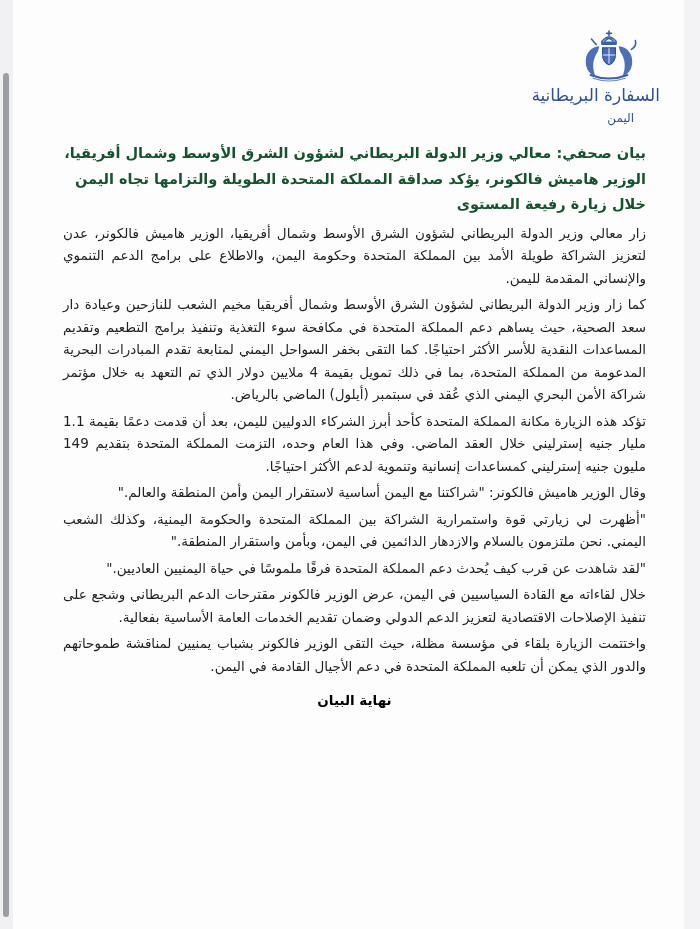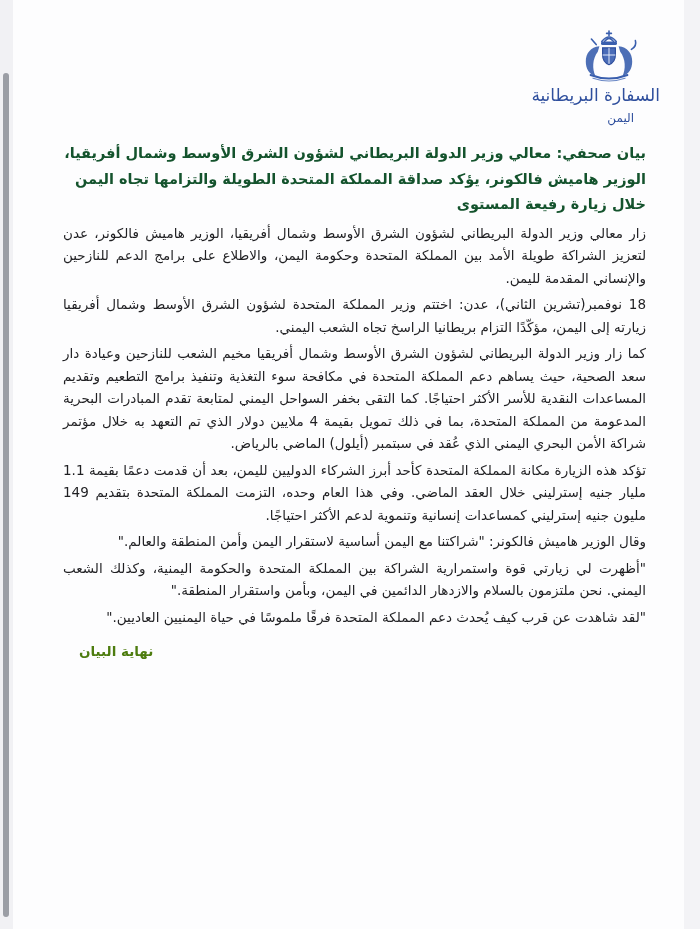--- a/index.html
+++ b/index.html
@@ -81,26 +81,26 @@
   }
   .para {
     margin: 4px 0 0;
     font-size: 13.5px;
     line-height: 22.5px;
     text-align: justify;
     text-align-last: right;
     color: #1f1f22;
   }
   .closing {
-    margin: 12px 16px 0;
+    margin: 12px 0 0;
     font-size: 13.5px;
     font-weight: bold;
     line-height: 22.5px;
-    text-align: left;
-    color: #4d7c0f;
+    text-align: center;
+    color: #000000;
   }
 </style>
 </head>
 <body>
 
 <div class="canvas">
   <div class="topline"></div>
   <div class="gutter gutter-left"></div>
   <div class="gutter gutter-right"></div>
   <div class="scrollbar"></div>
@@ -131,25 +131,26 @@
         <path d="M27 58 Q50 67 73 58" fill="none" stroke="#3a5fae" stroke-width="2.5" stroke-linecap="round"></path>
         <path d="M30 62 Q50 69 70 62" fill="none" stroke="#6b88c6" stroke-width="1.5" stroke-linecap="round"></path>
       </svg>
       <div class="embassy-name">السفارة البريطانية</div>
       <div class="embassy-country">اليمن</div>
     </div>
 
     <div class="content">
       <h1 class="title">بيان صحفي: معالي وزير الدولة البريطاني لشؤون الشرق الأوسط وشمال أفريقيا، الوزير هاميش فالكونر، يؤكد صداقة المملكة المتحدة الطويلة والتزامها تجاه اليمن خلال زيارة رفيعة المستوى</h1>
 
-      <p class="para">زار معالي وزير الدولة البريطاني لشؤون الشرق الأوسط وشمال أفريقيا، الوزير هاميش فالكونر، عدن لتعزيز الشراكة طويلة الأمد بين المملكة المتحدة وحكومة اليمن، والاطلاع على برامج الدعم للنازحين والإنساني المقدمة لليمن.</p>
-      <p class="para">18 نوفمبر(تشرين الثاني)، عدن: اختتم وزير المملكة المتحدة لشؤون الشرق الأوسط وشمال أفريقيا زيارته إلى اليمن، مؤكّدًا التزام بريطانيا الراسخ تجاه الشعب اليمني.</p>
+      <p class="para">زار معالي وزير الدولة البريطاني لشؤون الشرق الأوسط وشمال أفريقيا، الوزير هاميش فالكونر، عدن لتعزيز الشراكة طويلة الأمد بين المملكة المتحدة وحكومة اليمن، والاطلاع على برامج الدعم التنموي والإنساني المقدمة لليمن.</p>
       <p class="para">كما زار وزير الدولة البريطاني لشؤون الشرق الأوسط وشمال أفريقيا مخيم الشعب للنازحين وعيادة دار سعد الصحية، حيث يساهم دعم المملكة المتحدة في مكافحة سوء التغذية وتنفيذ برامج التطعيم وتقديم المساعدات النقدية للأسر الأكثر احتياجًا. كما التقى بخفر السواحل اليمني لمتابعة تقدم المبادرات البحرية المدعومة من المملكة المتحدة، بما في ذلك تمويل بقيمة 4 ملايين دولار الذي تم التعهد به خلال مؤتمر شراكة الأمن البحري اليمني الذي عُقد في سبتمبر (أيلول) الماضي بالرياض.</p>
       <p class="para">تؤكد هذه الزيارة مكانة المملكة المتحدة كأحد أبرز الشركاء الدوليين لليمن، بعد أن قدمت دعمًا بقيمة 1.1 مليار جنيه إسترليني خلال العقد الماضي. وفي هذا العام وحده، التزمت المملكة المتحدة بتقديم 149 مليون جنيه إسترليني كمساعدات إنسانية وتنموية لدعم الأكثر احتياجًا.</p>
       <p class="para">وقال الوزير هاميش فالكونر: "شراكتنا مع اليمن أساسية لاستقرار اليمن وأمن المنطقة والعالم."</p>
       <p class="para">"أظهرت لي زيارتي قوة واستمرارية الشراكة بين المملكة المتحدة والحكومة اليمنية، وكذلك الشعب اليمني. نحن ملتزمون بالسلام والازدهار الدائمين في اليمن، وبأمن واستقرار المنطقة."</p>
       <p class="para">"لقد شاهدت عن قرب كيف يُحدث دعم المملكة المتحدة فرقًا ملموسًا في حياة اليمنيين العاديين."</p>
+      <p class="para">خلال لقاءاته مع القادة السياسيين في اليمن، عرض الوزير فالكونر مقترحات الدعم البريطاني وشجع على تنفيذ الإصلاحات الاقتصادية لتعزيز الدعم الدولي وضمان تقديم الخدمات العامة الأساسية بفعالية.</p>
+      <p class="para">واختتمت الزيارة بلقاء في مؤسسة مظلة، حيث التقى الوزير فالكونر بشباب يمنيين لمناقشة طموحاتهم والدور الذي يمكن أن تلعبه المملكة المتحدة في دعم الأجيال القادمة في اليمن.</p>
 
       <p class="closing">نهاية البيان</p>
     </div>
 
   </div>
 </div>
 
 </body></html>

